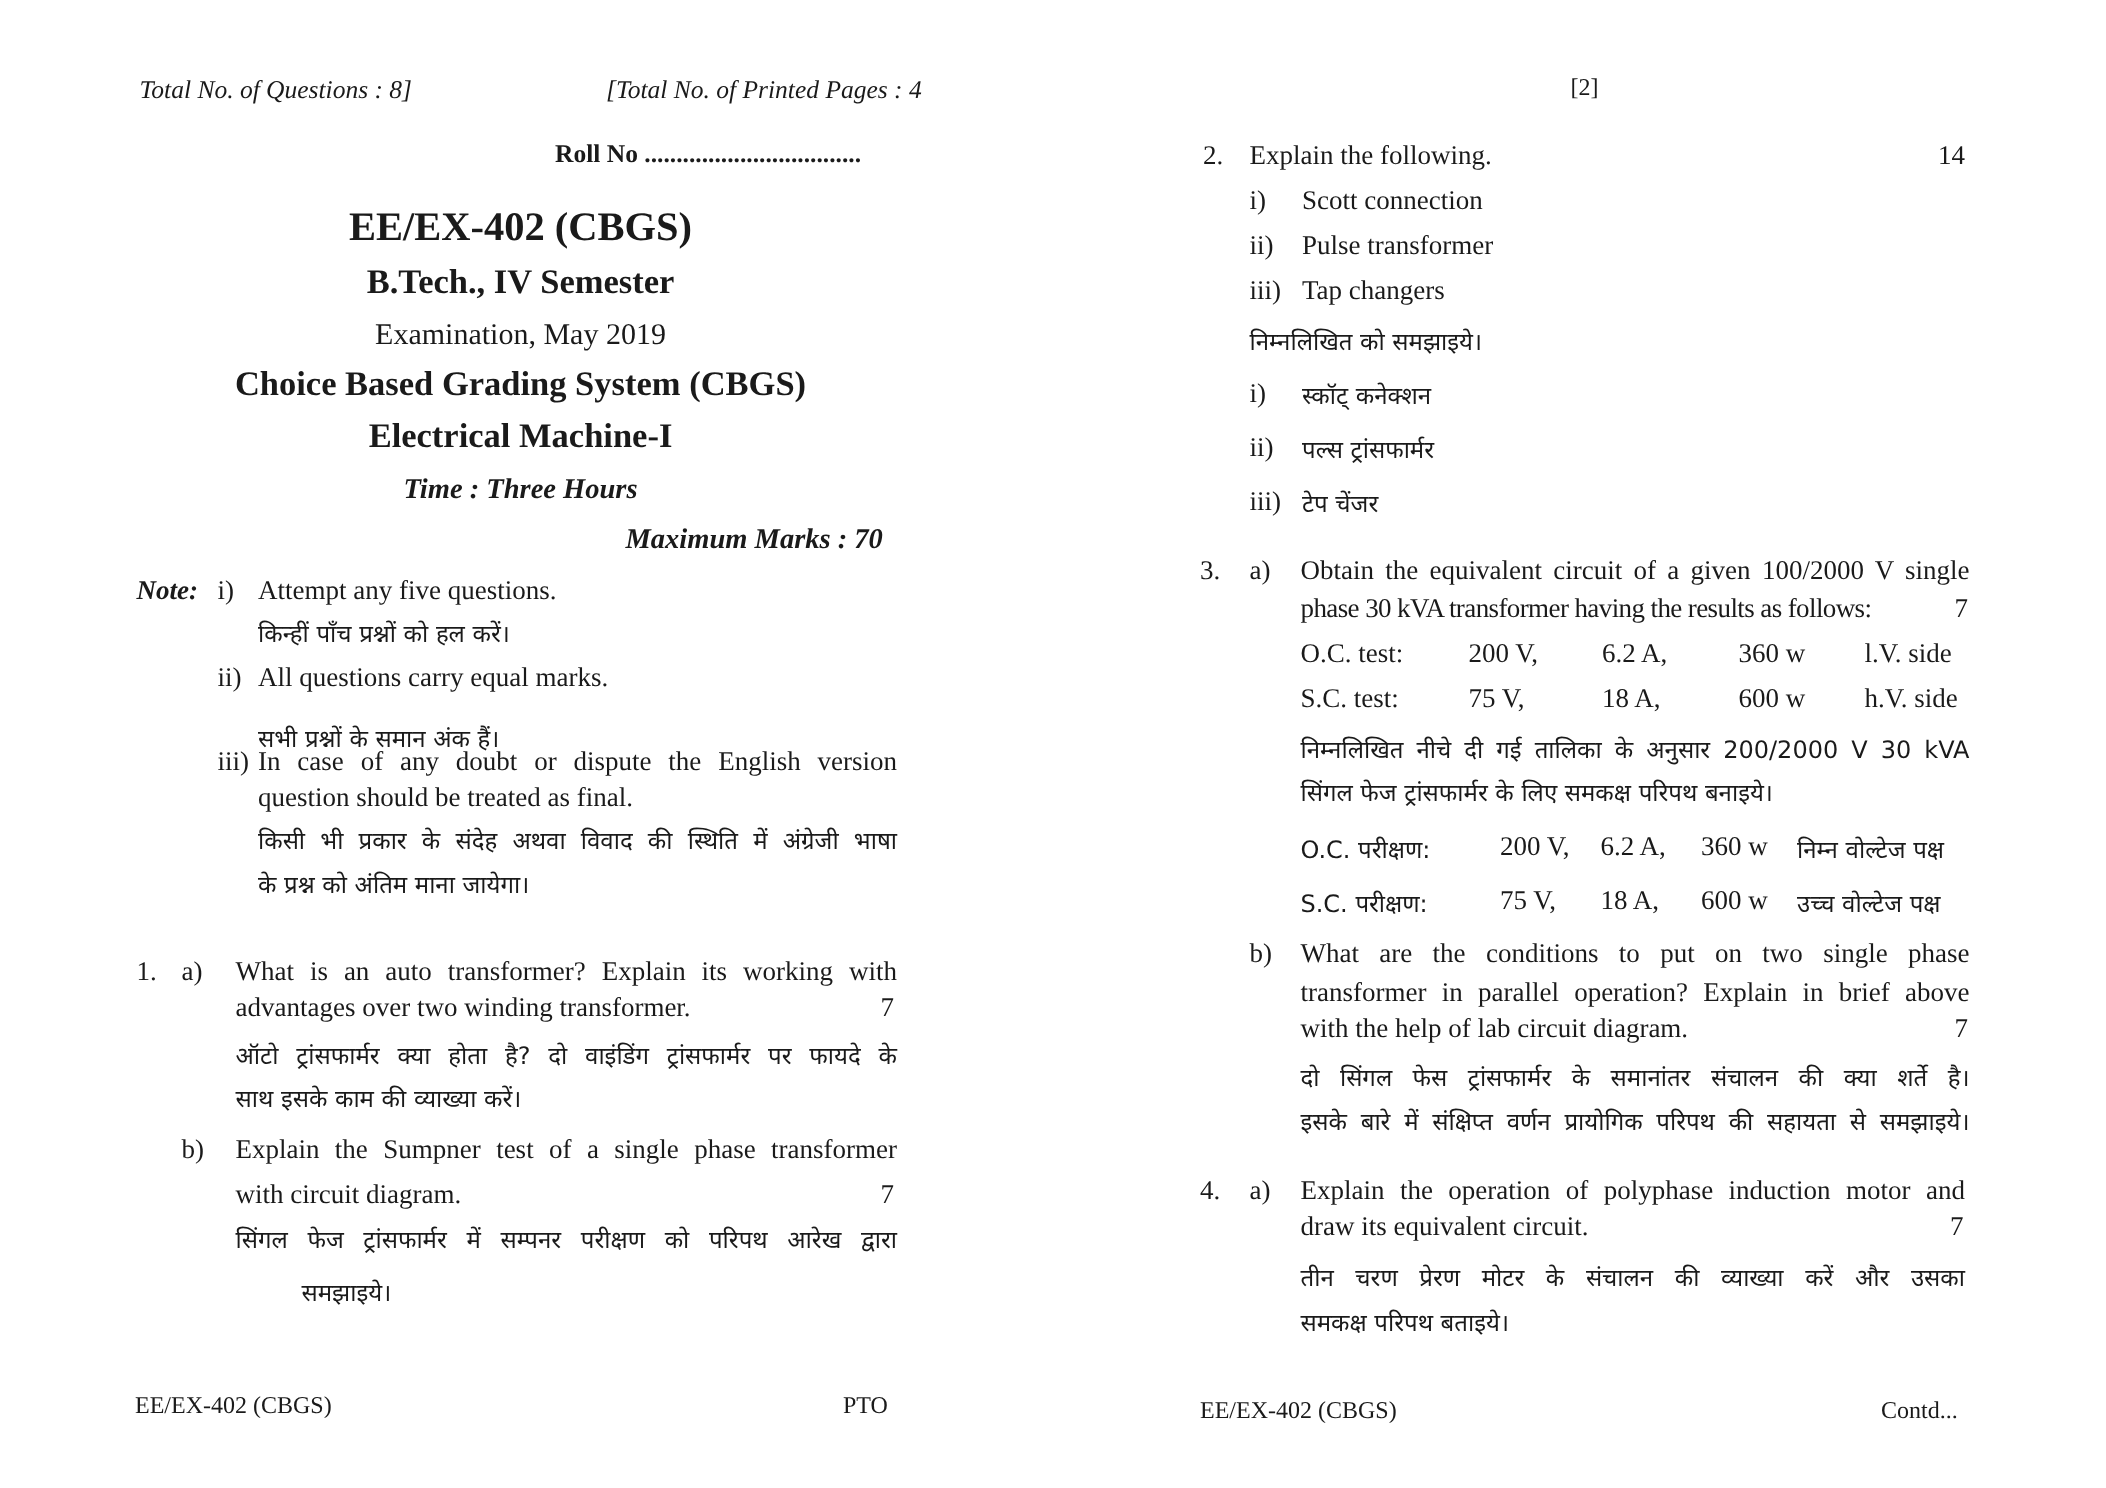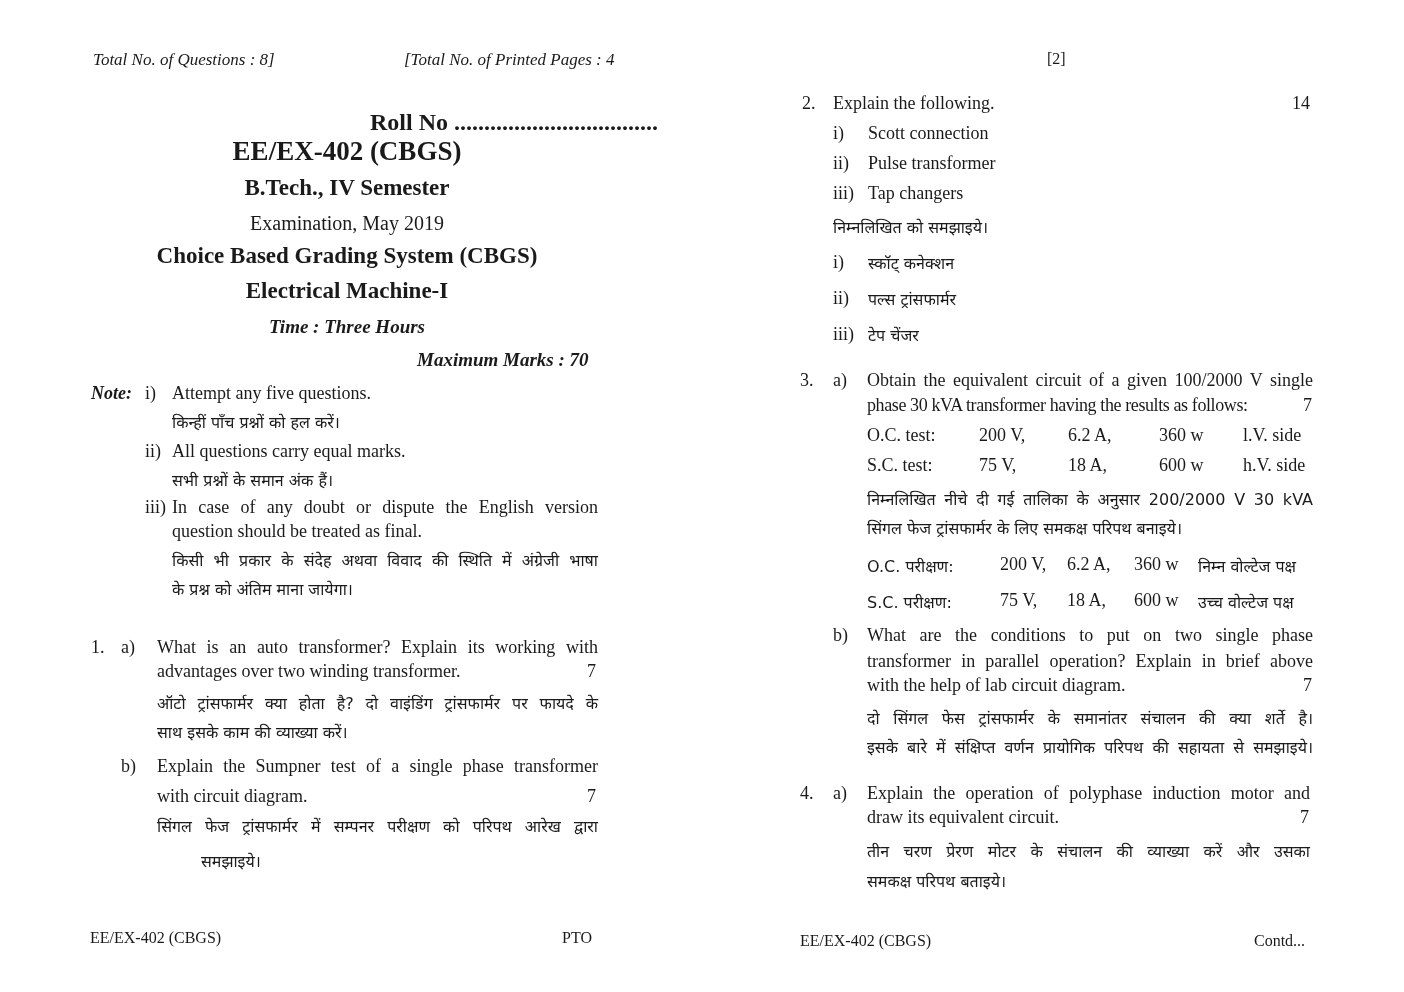--- a/index.html
+++ b/index.html
@@ -19,38 +19,38 @@
   .center { text-align: center; }
   .marks { position: absolute; }
   .justify { text-align: justify; text-align-last: justify; white-space: normal; }
 </style>
 </head>
 <body>
 
 <div class="page left">
   <div class="abs ital" style="left:93px;top:50px;font-size:17px;">Total No. of Questions : 8]</div>
   <div class="abs ital" style="left:368px;top:50px;font-size:17px;margin-left:36px;">[Total No. of Printed Pages : 4</div>
-  <div class="abs bold" style="left:370px;top:93px;font-size:24px;margin-top:16px;">Roll No ..................................</div>
+  <div class="abs bold" style="left:370px;top:93px;font-size:17px;">Roll No ..................................</div>
 
   <div class="abs bold center" style="left:100px;width:494px;top:136px;font-size:27px;">EE/EX-402 (CBGS)</div>
   <div class="abs bold center" style="left:100px;width:494px;top:175px;font-size:23px;">B.Tech., IV Semester</div>
   <div class="abs center" style="left:100px;width:494px;top:212px;font-size:20px;">Examination, May 2019</div>
   <div class="abs bold center" style="left:90px;width:514px;top:243px;font-size:23px;">Choice Based Grading System (CBGS)</div>
   <div class="abs bold center" style="left:100px;width:494px;top:278px;font-size:23px;">Electrical Machine-I</div>
   <div class="abs bold ital center" style="left:100px;width:494px;top:316px;font-size:19px;">Time : Three Hours</div>
   <div class="abs bold ital" style="left:417px;top:349px;font-size:19px;">Maximum Marks : 70</div>
 
   <div class="abs bold ital en" style="left:91px;top:383px;">Note:</div>
   <div class="abs en" style="left:145px;top:383px;">i)</div>
   <div class="abs en" style="left:172px;top:383px;">Attempt any five questions.</div>
   <div class="abs hi" style="left:172px;top:411px;">किन्हीं पाँच प्रश्नों को हल करें।</div>
 
   <div class="abs en" style="left:145px;top:441px;">ii)</div>
   <div class="abs en" style="left:172px;top:441px;">All questions carry equal marks.</div>
-  <div class="abs hi" style="left:172px;top:469px;">सभी प्रश्नों के समान अंक हैं।</div>
+  <div class="abs hi" style="left:172px;top:481px;">सभी प्रश्नों के समान अंक हैं।</div>
 
   <div class="abs en" style="left:145px;top:497px;">iii)</div>
   <div class="abs en justify" style="left:172px;width:426px;top:497px;">In case of any doubt or dispute the English version</div>
   <div class="abs en" style="left:172px;top:521px;">question should be treated as final.</div>
   <div class="abs hi justify" style="left:172px;width:426px;top:549px;">किसी भी प्रकार के संदेह अथवा विवाद की स्थिति में अंग्रेजी भाषा</div>
   <div class="abs hi" style="left:172px;top:578px;">के प्रश्न को अंतिम माना जायेगा।</div>
 
   <div class="abs en" style="left:91px;top:637px;">1.</div>
   <div class="abs en" style="left:121px;top:637px;">a)</div>
   <div class="abs en justify" style="left:157px;width:441px;top:637px;">What is an auto transformer? Explain its working with</div>

